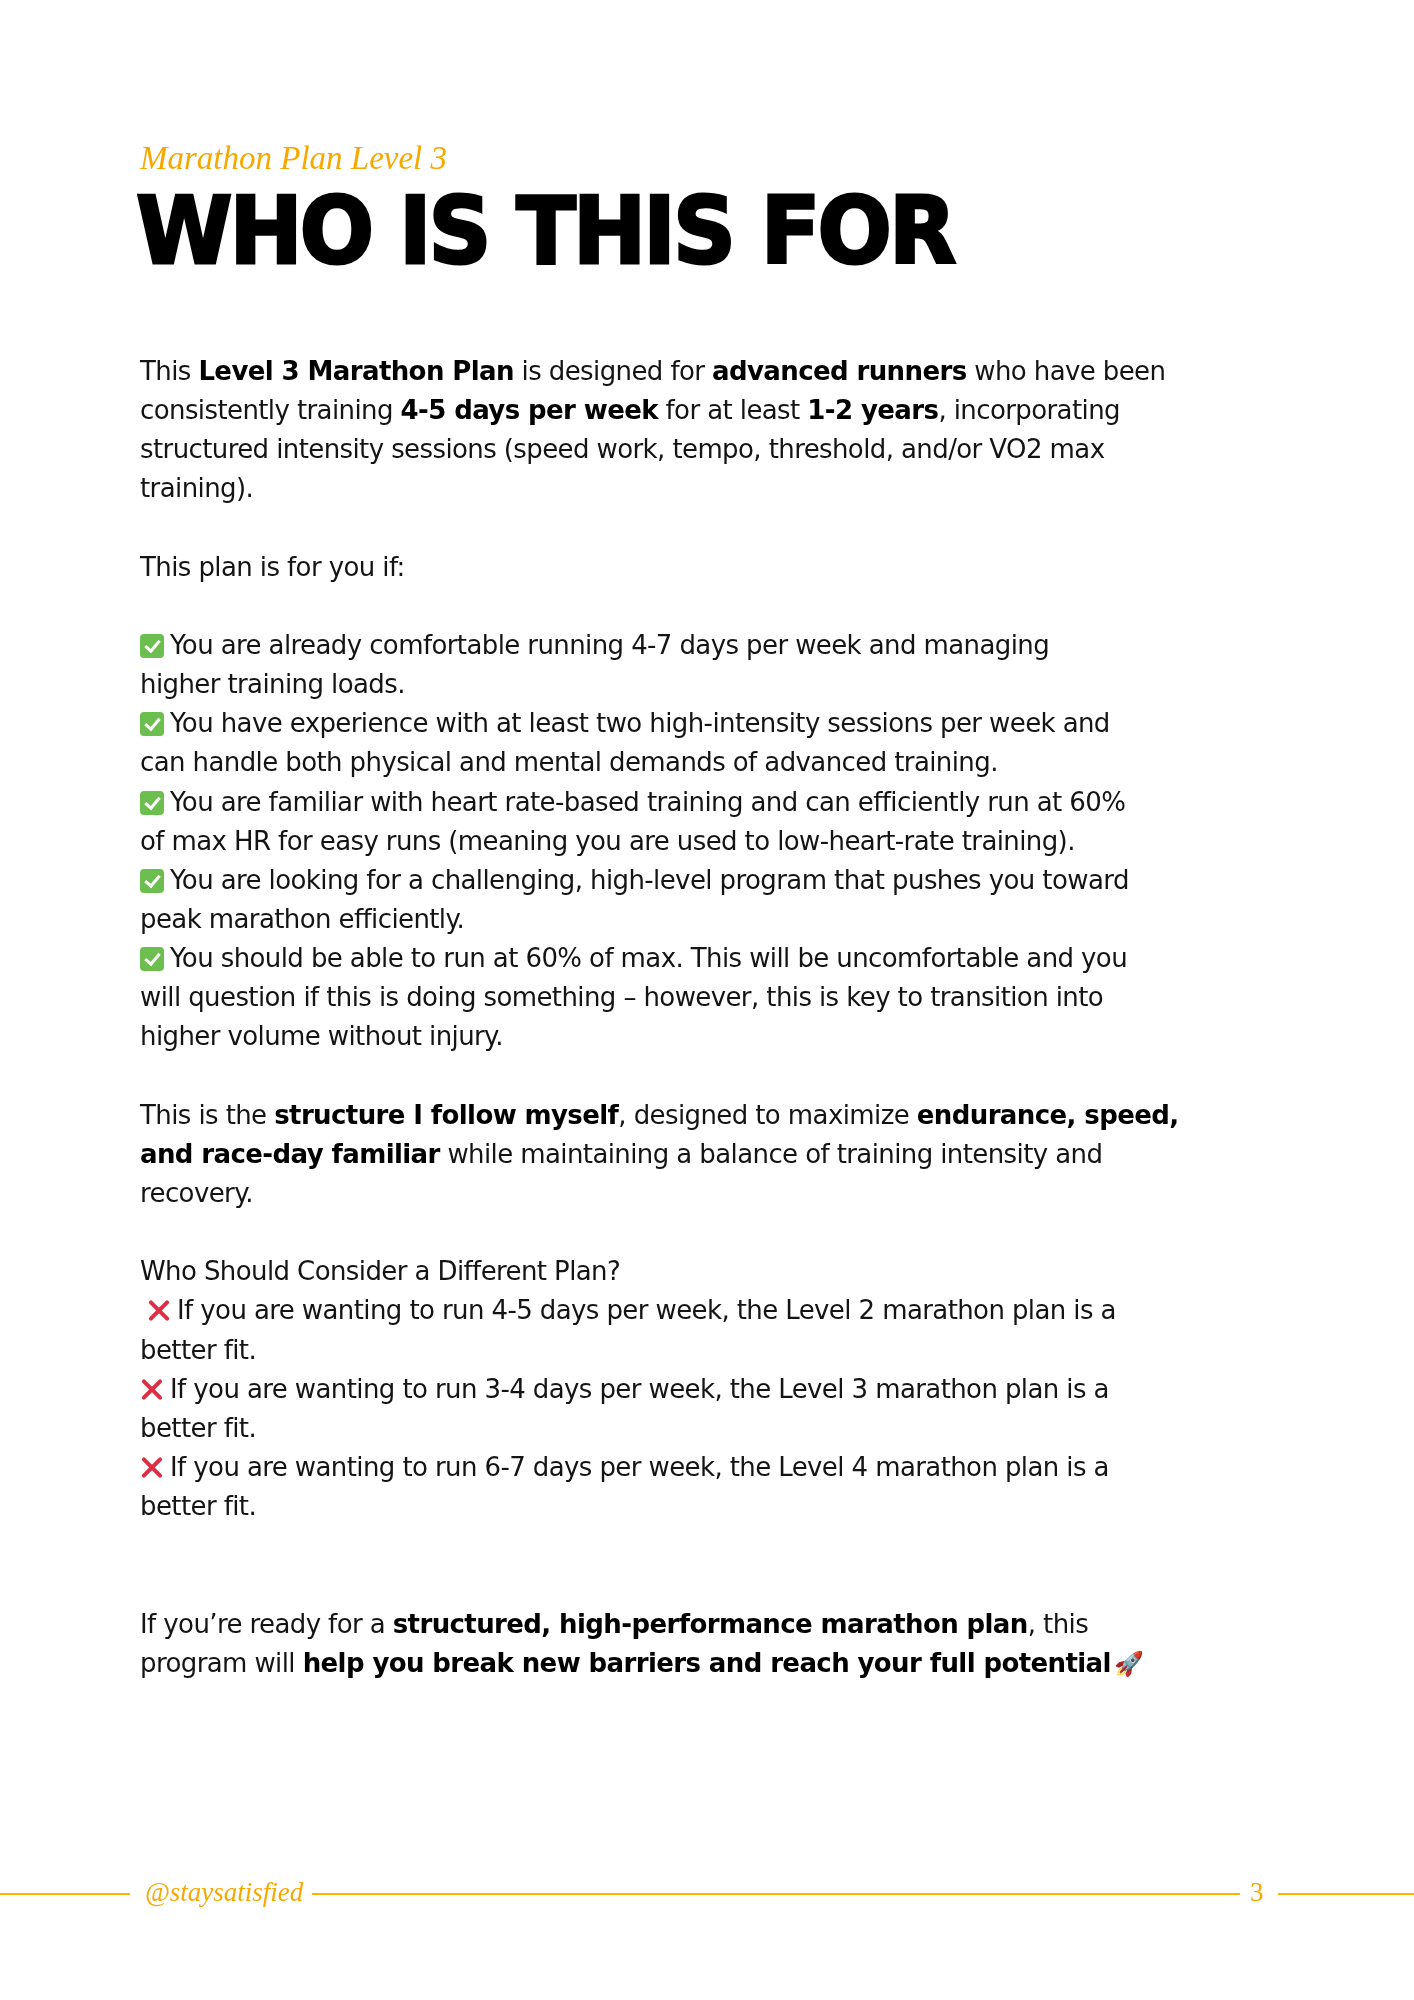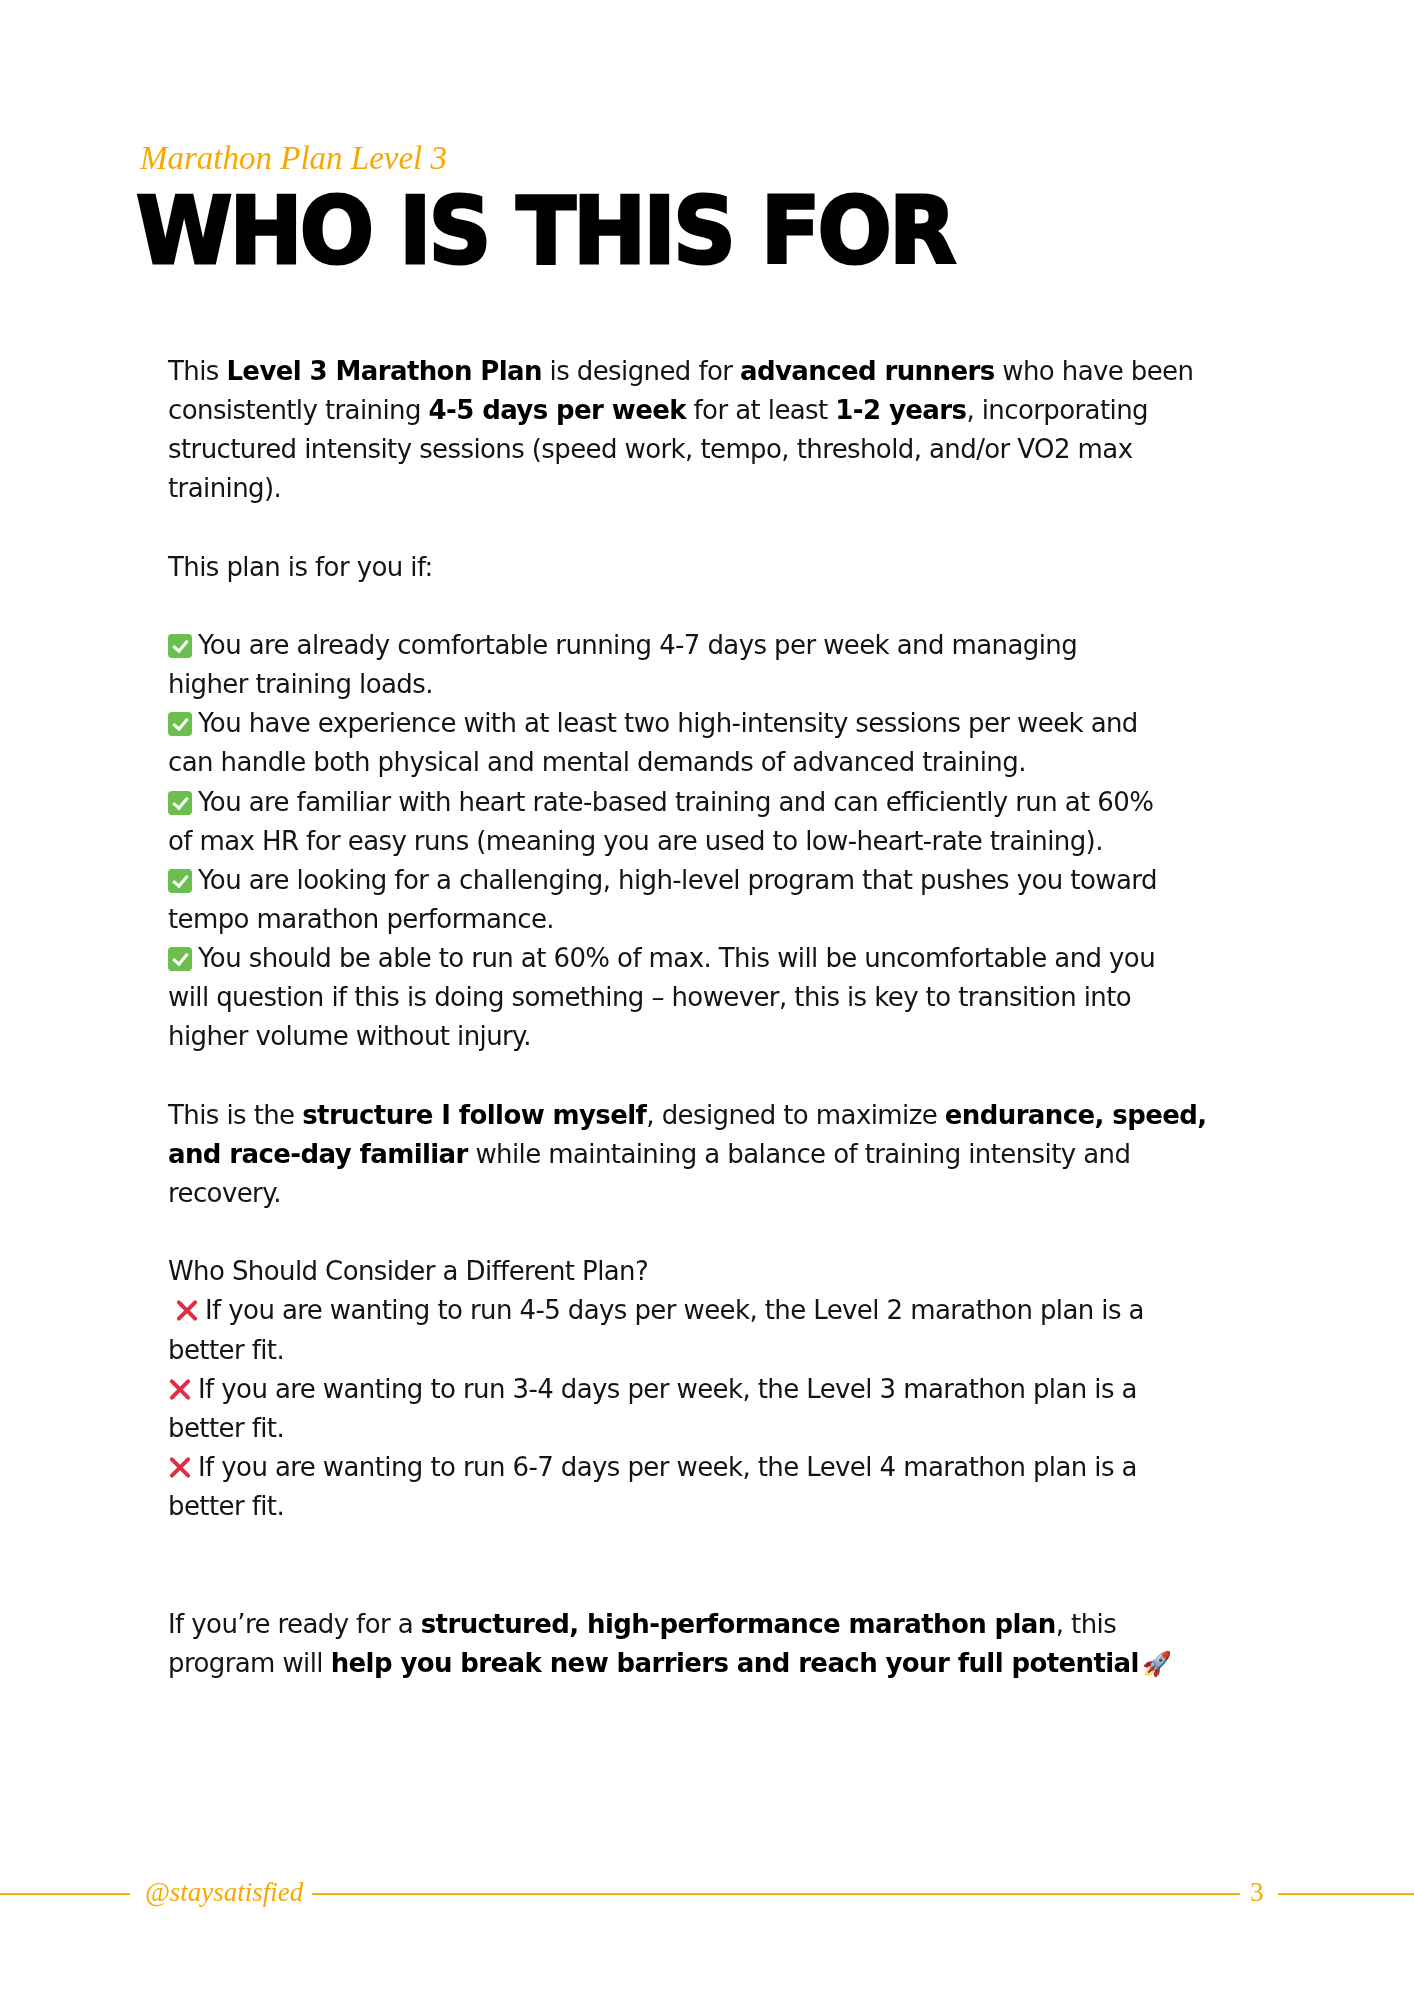--- a/index.html
+++ b/index.html
@@ -12,21 +12,21 @@
               font-size: 33px; line-height: 40px; color: #F7A800; white-space: nowrap; }
   .title { position: absolute; left: 136px; top: 180px;
            font-family: "DejaVu Sans", sans-serif; font-weight: 900;
            font-size: 92px; line-height: 104px; letter-spacing: -3px;
            color: #000000; white-space: nowrap; transform: scaleX(0.95); transform-origin: left center;
            -webkit-text-stroke: 3px #000; }
 
   .body { position: absolute; left: 140px; top: 352px; width: 1140px; }
   .line { height: 39.15px; line-height: 39.15px; font-size: 26px; white-space: nowrap;
           font-family: "DejaVu Sans", sans-serif; letter-spacing: -0.6px; color: #141414;
-          font-weight: 300; margin-left: 28px; }
+          font-weight: 300; }
   .line .seg { font-weight: normal; }
   .line .seg.b { font-weight: bold; color: #000; }
   .line .seg.u { text-underline-offset: 4px; text-decoration-thickness: 1.5px; cursor: pointer; }
   .blank { height: 39.15px; }
 
   .icon-check { display: inline-block; width: 24px; height: 24px; background: #6CBF4E;
                 border-radius: 4px; vertical-align: -4px; position: relative; margin-right: 6px; }
   .icon-check::after { content: ""; position: absolute; left: 8px; top: 3px; width: 6px; height: 12px;
                        border-right: 3.5px solid #fff; border-bottom: 3.5px solid #fff; transform: rotate(40deg); }
   .icon-x { display: inline-block; width: 24px; height: 24px; position: relative;
@@ -72,21 +72,21 @@
         <div class="list-item">
           <div class="line"><span class="icon-check"></span><span class="seg">You have experience with at least two high-intensity sessions per week and</span></div>
           <div class="line"><span class="seg">can handle both physical and mental demands of advanced training.</span></div>
         </div>
         <div class="list-item">
           <div class="line"><span class="icon-check"></span><span class="seg">You are familiar with heart rate-based training and can efficiently run at 60%</span></div>
           <div class="line"><span class="seg">of max HR for easy runs (meaning you are used to low-heart-rate training).</span></div>
         </div>
         <div class="list-item">
           <div class="line"><span class="icon-check"></span><span class="seg">You are looking for a challenging, high-level program that pushes you toward</span></div>
-          <div class="line"><span class="seg">tempo marathon performance.</span></div>
+          <div class="line"><span class="seg">peak marathon efficiently.</span></div>
         </div>
         <div class="list-item">
           <div class="line"><span class="icon-check"></span><span class="seg">You should be able to run at 60% of max. This will be uncomfortable and you</span></div>
           <div class="line"><span class="seg">will question if this is doing something – however, this is key to transition into</span></div>
           <div class="line"><span class="seg">higher volume without injury.</span></div>
         </div>
       </div>
       <div class="blank"></div>
       <div class="para">
         <div class="line"><span class="seg">This is the </span><span class="seg b">structure I follow myself</span><span class="seg">, designed to maximize </span><span class="seg b">endurance, speed,</span></div>

